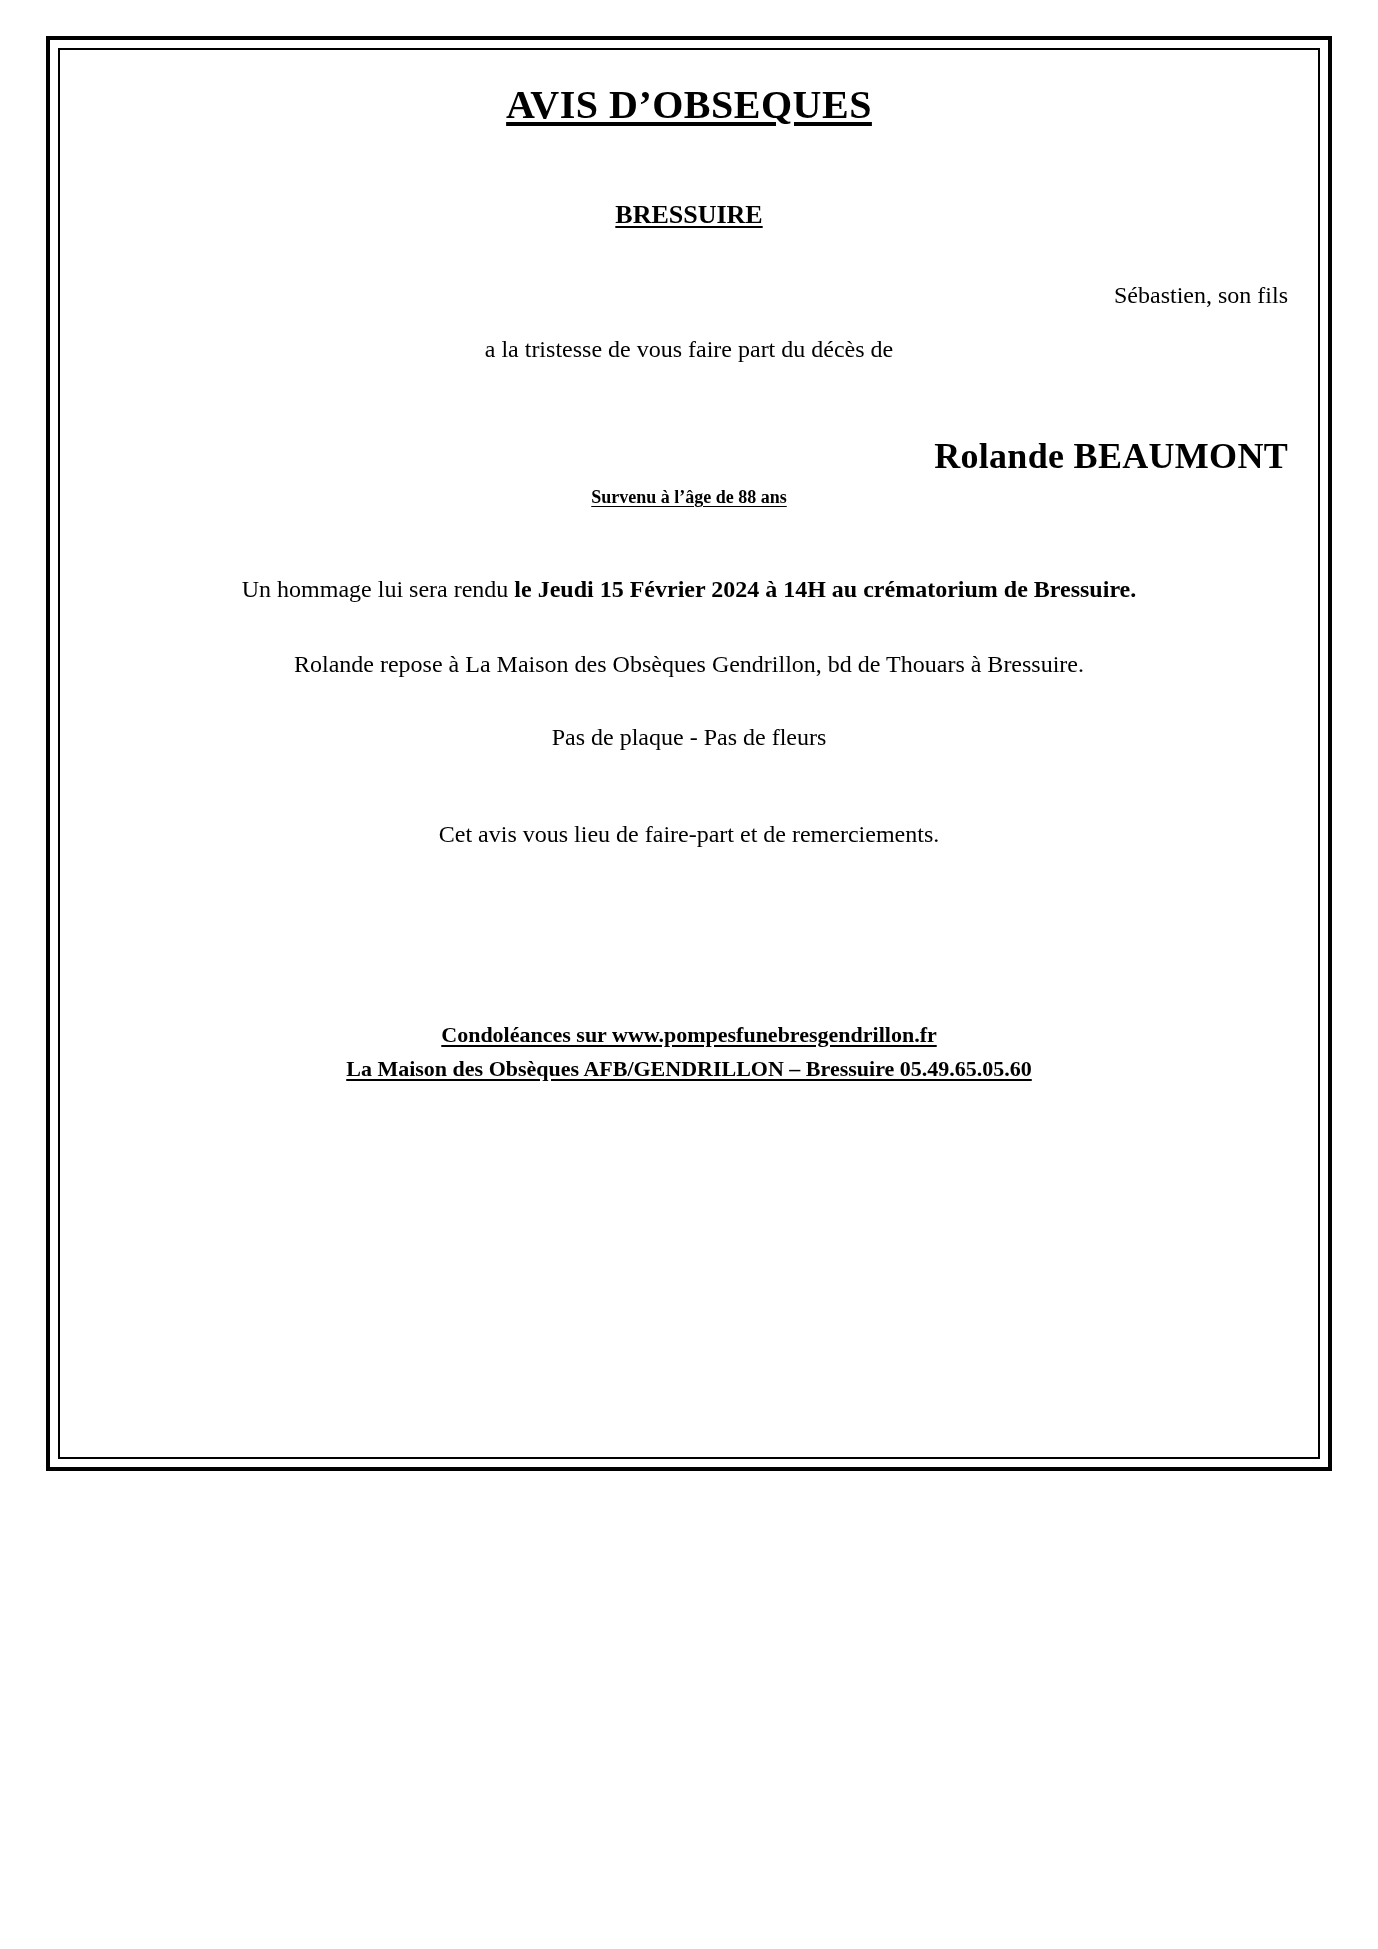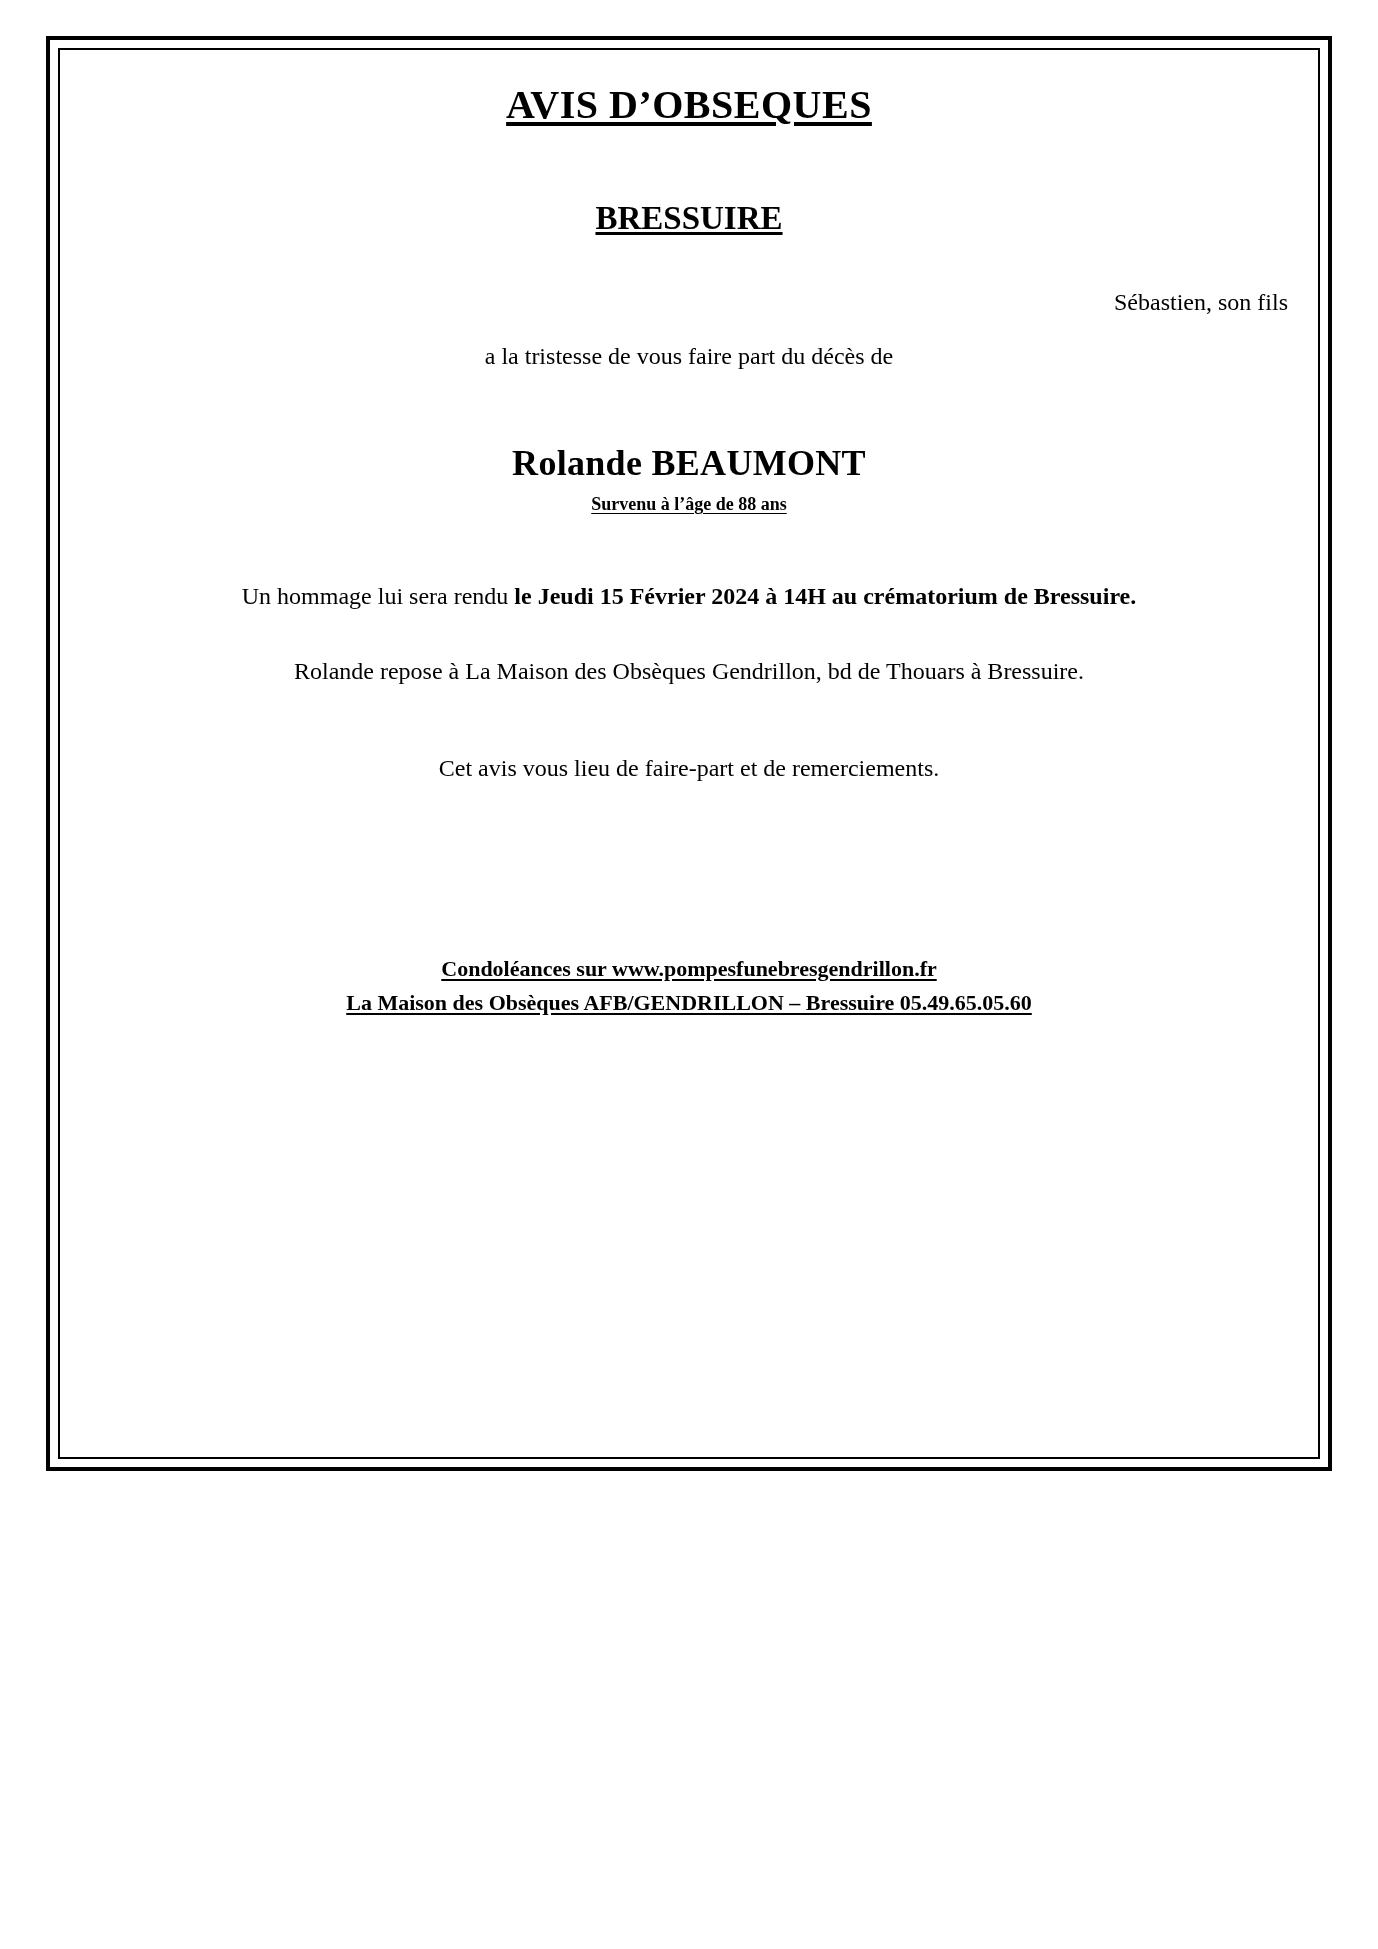--- a/index.html
+++ b/index.html
@@ -57,21 +57,21 @@
     font-weight: bold;
     letter-spacing: 0.5px;
     text-decoration: underline;
     text-underline-offset: 4px;
     margin-top: 22px;
     margin-bottom: 0;
     line-height: 1.15;
   }
 
   .city {
-    font-size: 33px;
+    font-size: 26px;
     font-weight: bold;
     text-decoration: underline;
     text-underline-offset: 3px;
     margin-top: 72px;
   }
 
   .family {
     font-size: 24px;
     margin-top: 52px;
     text-align: right;
@@ -80,20 +80,21 @@
   .lead {
     font-size: 24px;
     margin-top: 27px;
   }
 
   .deceased-name {
     font-size: 36px;
     font-weight: bold;
     margin-top: 72px;
     letter-spacing: 0.3px;
+    text-align: right;
   }
 
   .deceased-age {
     font-size: 18px;
     font-weight: bold;
     text-decoration: underline;
     text-underline-offset: 3px;
     margin-top: 10px;
     text-align: center;
   }
@@ -155,20 +156,21 @@
     <div class="deceased-name">Rolande BEAUMONT</div>
 
     <div class="deceased-age">Survenu à l’âge de 88 ans</div>
 
     <div class="ceremony">
       <span>Un hommage lui sera rendu </span><b>le Jeudi 15 Février 2024 à 14H au crématorium de Bressuire.</b>
     </div>
 
     <div class="repose">Rolande repose à La Maison des Obsèques Gendrillon, bd de Thouars à Bressuire.</div>
 
+    <div class="flowers">Pas de plaque - Pas de fleurs</div>
 
     <div class="thanks">Cet avis vous lieu de faire-part et de remerciements.</div>
 
     <div class="footer">
       <div>Condoléances sur www.pompesfunebresgendrillon.fr</div>
       <div>La Maison des Obsèques AFB/GENDRILLON – Bressuire 05.49.65.05.60</div>
     </div>
 
   </div>
 </div>

